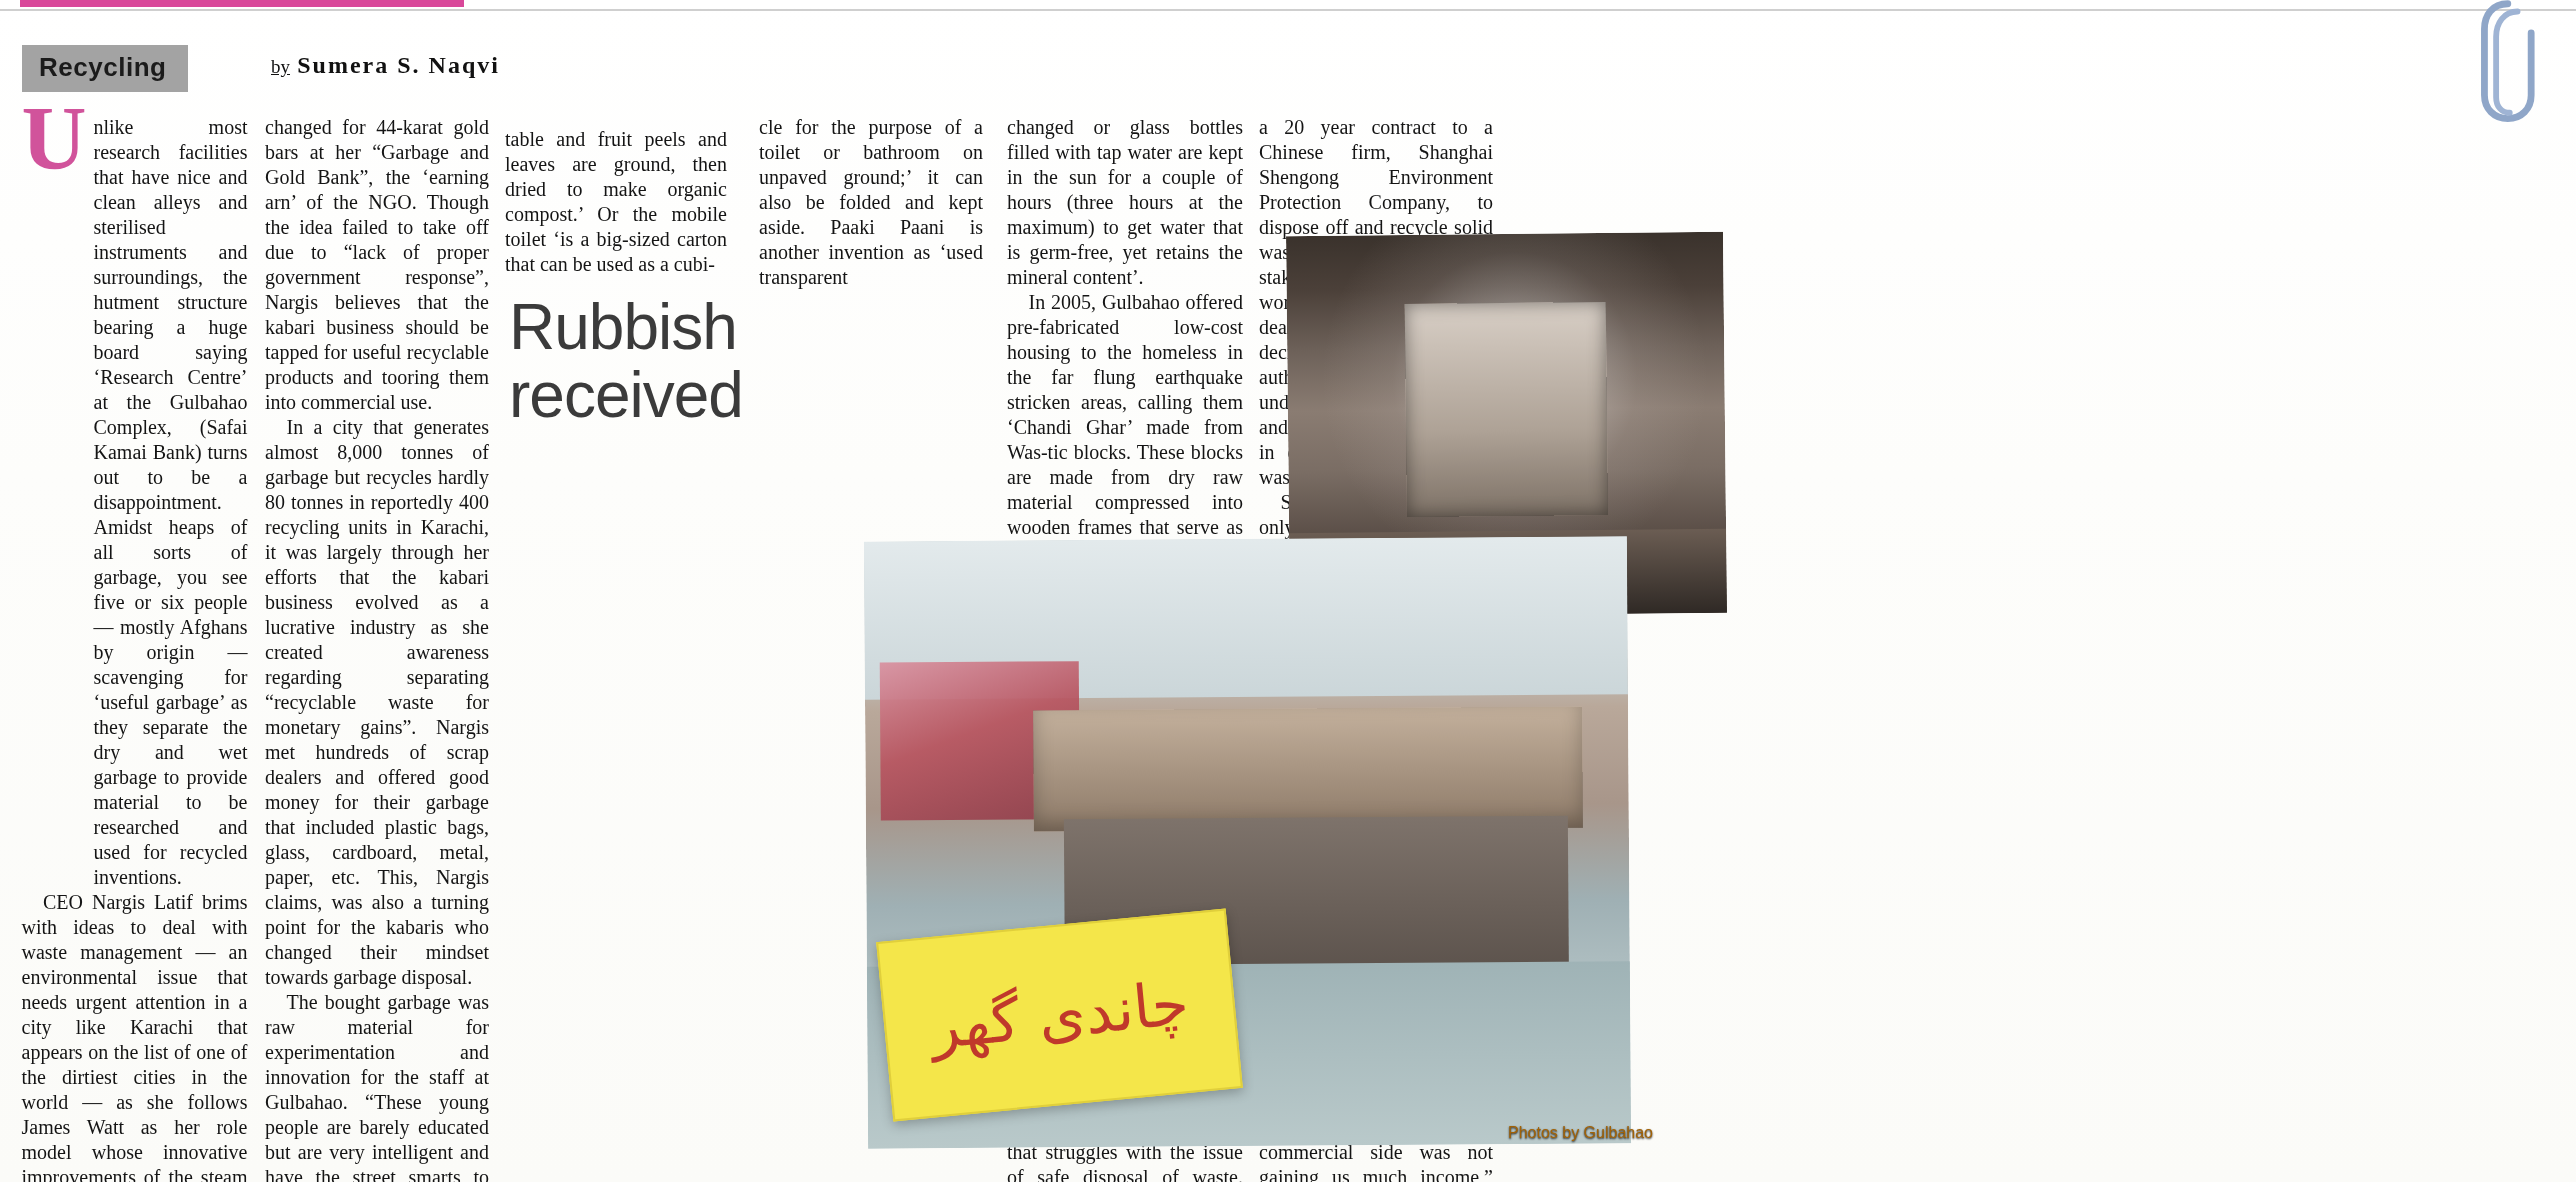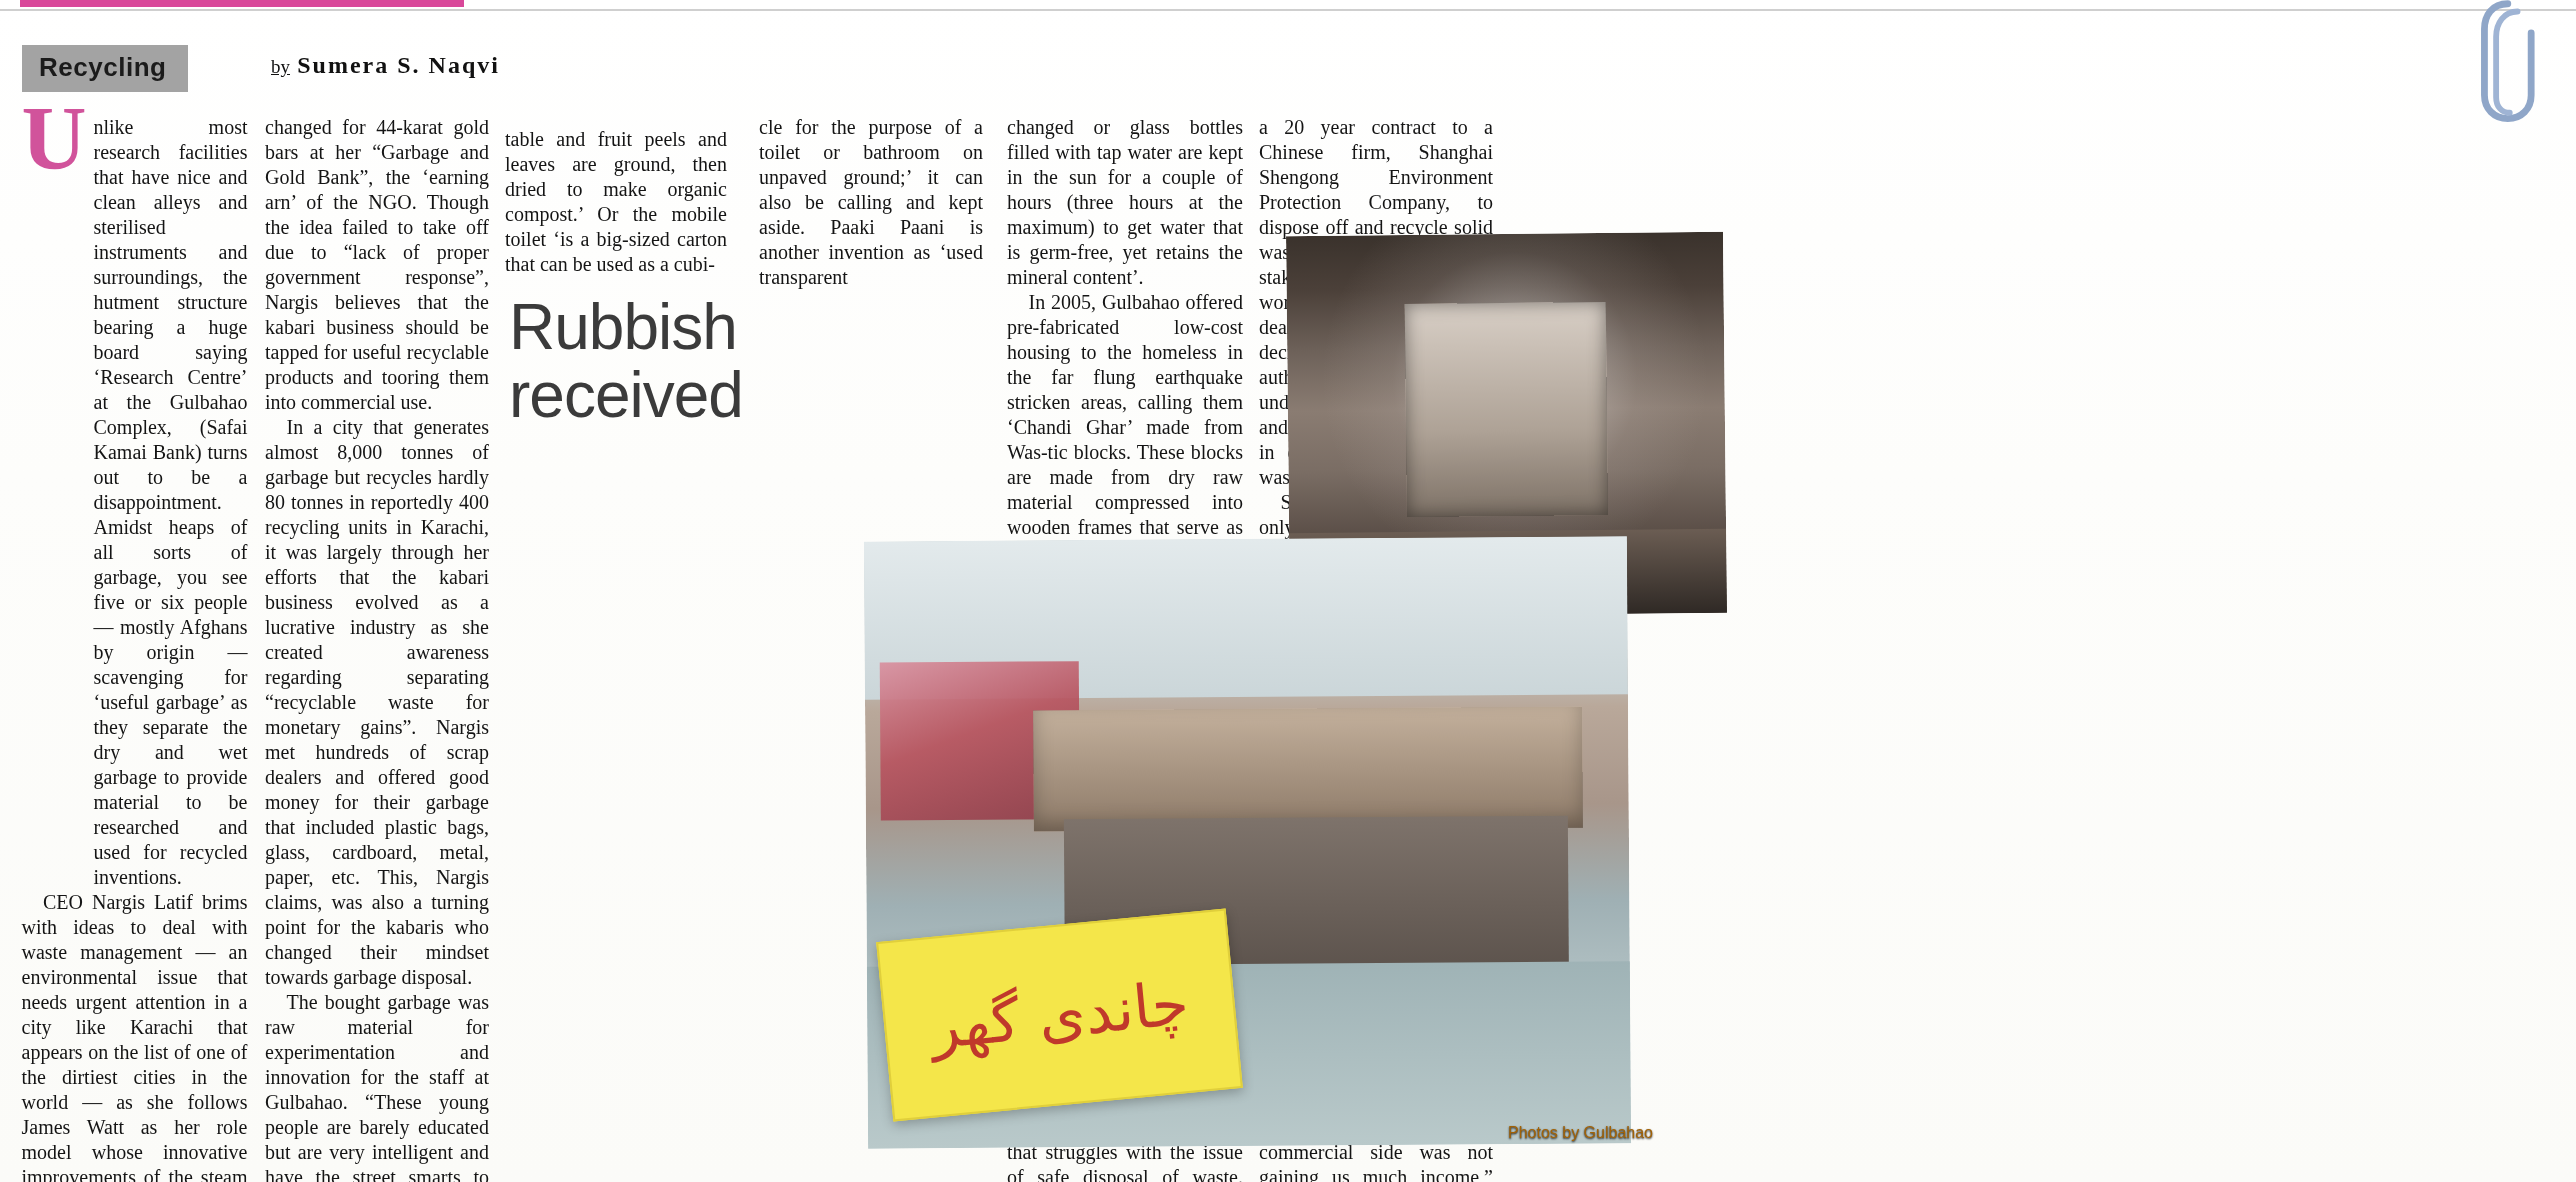--- a/index.html
+++ b/index.html
@@ -188,21 +188,21 @@
   <p>In a city that generates almost 8,000 tonnes of garbage but recycles hardly 80 tonnes in reportedly 400 recycling units in Karachi, it was largely through her efforts that the kabari business evolved as a lucrative industry as she created awareness regarding separating “recyclable waste for monetary gains”. Nargis met hundreds of scrap dealers and offered good money for their garbage that included plastic bags, glass, cardboard, metal, paper, etc. This, Nargis claims, was also a turning point for the kabaris who changed their mindset towards garbage disposal.</p>
   <p>The bought garbage was raw material for experimentation and innovation for the staff at Gulbahao. “These young people are barely educated but are very intelligent and have the street smarts to understand the utility of a particular kind of garbage,” Nargis says. “Together with my penchant for concocting research and their intelligence, Gulbahao has invented many cost effective products that are useful in our daily lives,” she adds.</p>
 
 </div>
 
 <div class="col" id="c3">
   <p class="first">table and fruit peels and leaves are ground, then dried to make organic compost.’ Or the mobile toilet ‘is a big-sized carton that can be used as a cubi-</p>
 </div>
 
 <div class="col" id="c4">
-  <p class="first">cle for the purpose of a toilet or bathroom on unpaved ground;’ it can also be calling and kept aside. Paaki Paani is another invention as ‘used transparent</p>
+  <p class="first">cle for the purpose of a toilet or bathroom on unpaved ground;’ it can also be folded and kept aside. Paaki Paani is another invention as ‘used transparent</p>
 </div>
 
 <div class="col" id="c5">
   <p class="first">changed or glass bottles filled with tap water are kept in the sun for a couple of hours (three hours at the maximum) to get water that is germ-free, yet retains the mineral content’.</p>
   <p>In 2005, Gulbahao offered pre-fabricated low-cost housing to the homeless in the far flung earthquake stricken areas, calling them ‘Chandi Ghar’ made from Was-tic blocks. These blocks are made from dry raw material compressed into wooden frames that serve as alternate building material, even “portable furniture and cushions”.</p>
   <p>The sprawling 2000-square-yard Gulbahao facility on main Rashid Minhas road serves as both the commercial and research centre and employs around 12 people. “We usually receive domestic garbage here that costs us about Rs 40,000,” says Habibullah, supervisor of the Gulbahao Complex. There was a time when Gulbahao used to pick almost 10 truck-loads of garbage from 200 factories of the Export Processing Zone.</p>
   <p>The NGO faces difficulties in terms of funding and a clear recognition from the CDGK that struggles with the issue of safe disposal of waste. Gulbahao’s previous facilities were bulldozed thrice despite paying rents regularly. A few years back the CDGK had handed over</p>
 </div>
 
 <div class="col" id="c6">

